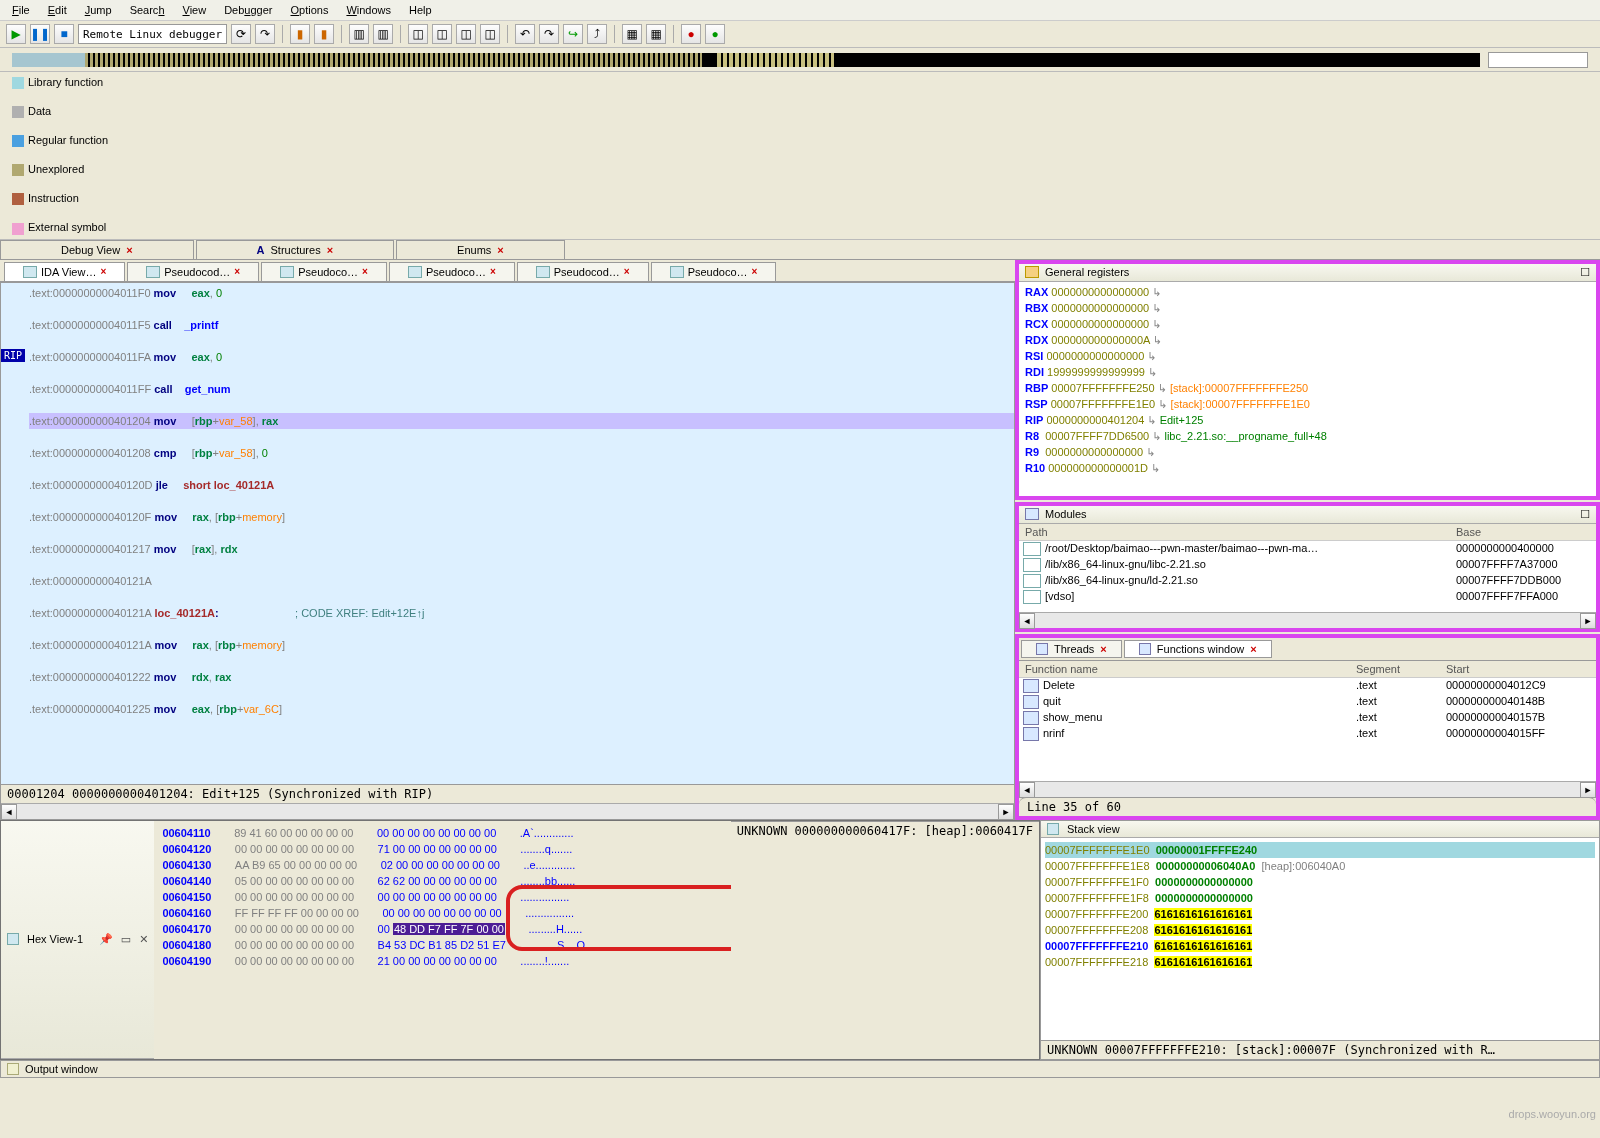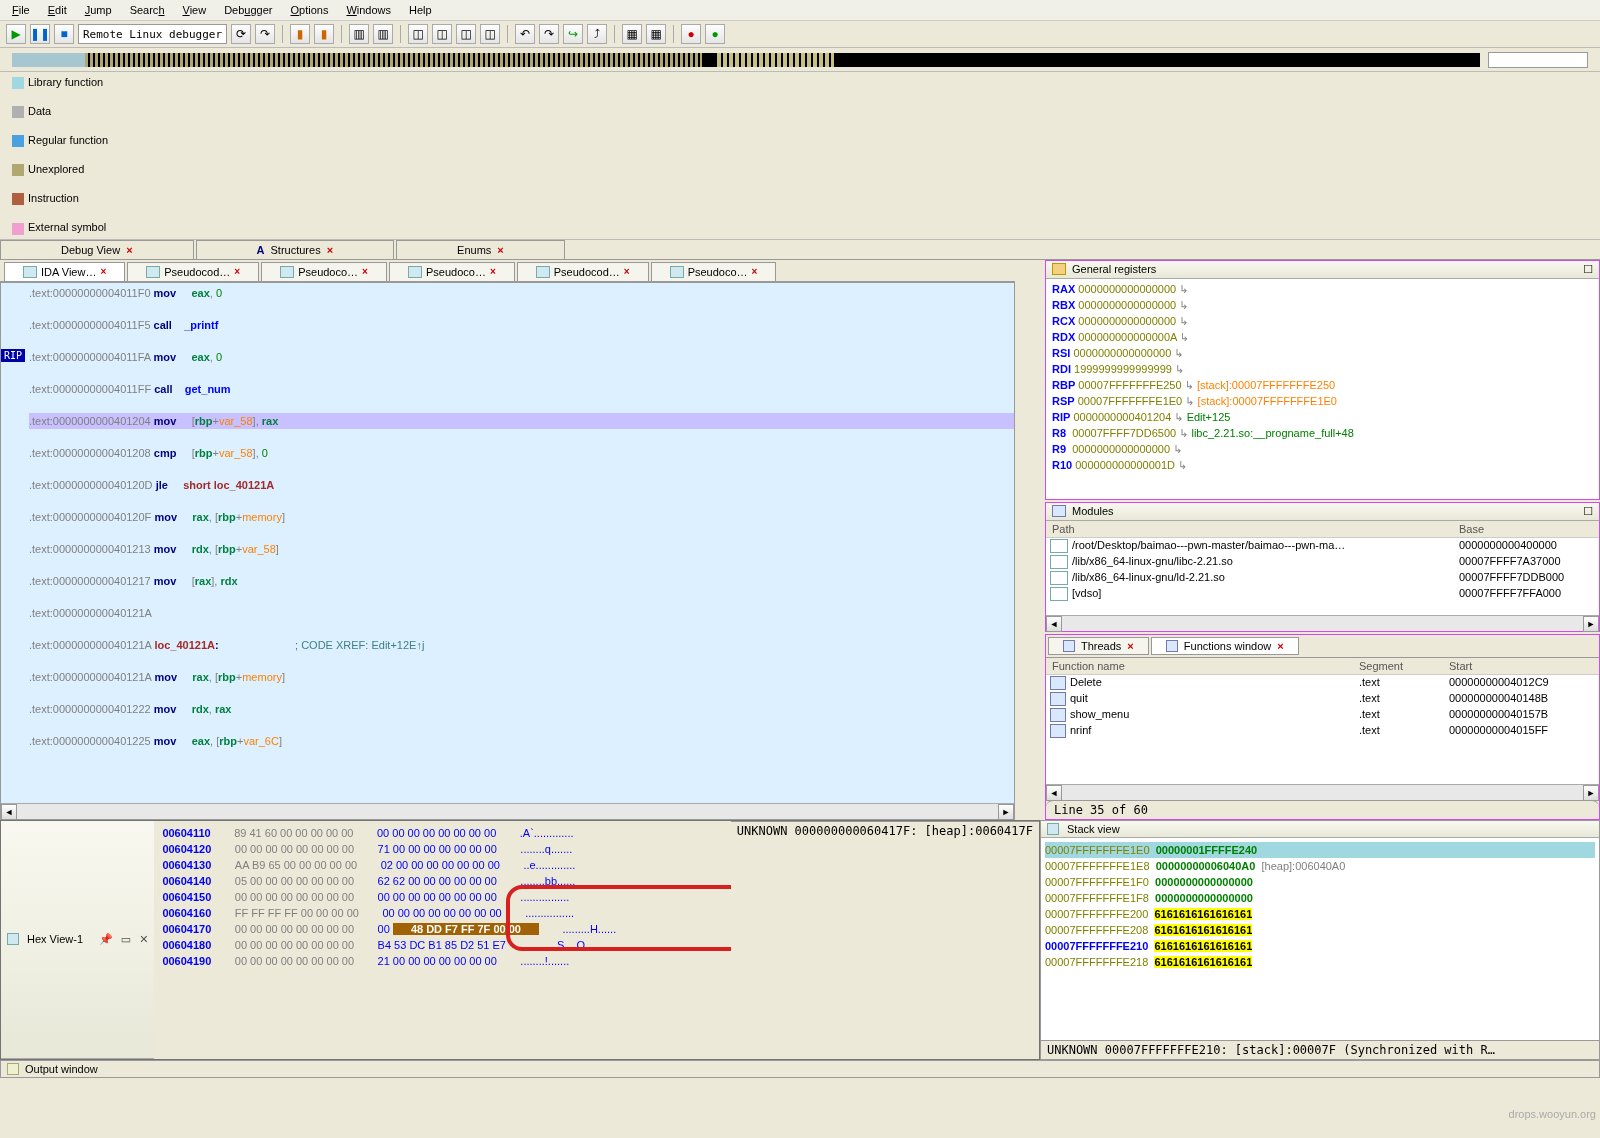--- a/index.html
+++ b/index.html
@@ -37,21 +37,21 @@
 .dl .reg { color:#008040; font-weight:bold; }
 .dl .fn { color:#0000ff; font-weight:bold; }
 .dl .lbl { color:#a52a2a; font-weight:bold; }
 .dl .cm { color:#408080; }
 .dl .num { color:#008000; }
 .statusline { background:#ece9d8; border-top:1px solid #999; padding:2px 6px; font-family:monospace; font-size:12px;}
 .scrollh { height:16px; background:#ece9d8; border-top:1px solid #aaa; display:flex;}
 .scrollh .sbtn { width:16px; height:16px; background:linear-gradient(#fff,#ddd); border:1px solid #999; display:flex;align-items:center;justify-content:center;font-size:9px;}
 .scrollh .strack { flex:1; background:#e8e8e8;}
 .rightcol { width: 585px; display:flex; flex-direction:column; gap:2px; }
-.panel { border:1px solid #d946ef; background:#ece9d8; display:flex; flex-direction:column;margin-left:30px; }
+.panel { border:4px solid #d946ef; background:#ece9d8; display:flex; flex-direction:column; }
 .panel-head { background:linear-gradient(#f8f8f0,#e8e8d8); border-bottom:1px solid #aaa; padding:2px 6px; display:flex; align-items:center; gap:6px; font-size:12px;}
 .panel-head .phicon { width:14px; height:12px; background:#f5d080; border:1px solid #b90;}
 .panel-body { flex:1; background:#fff; font-family:Consolas,monospace; font-size:13px; overflow:auto;}
 .reg-row { white-space:pre; line-height:16px; }
 .reg-row .rn { color:#0000ff; font-weight:bold;}
 .reg-row .rv { color:#808000; }
 .reg-row .rarrow { color:#888;}
 .reg-row .rc { color:#808000;}
 .reg-row .rfn { color:#008000;}
 .reg-row .rbk { color:#ff8000;}
@@ -79,21 +79,21 @@
 .hexpane { flex:1; border:1px solid #737373; background:#ece9d8; display:flex; flex-direction:row;}
 .hex-head { display:flex; background:linear-gradient(#f8f8f0,#e8e8d8); border-bottom:1px solid #aaa; padding:2px 6px; align-items:center; gap:8px; font-size:12px;}
 .hex-head .spacer { flex:1;}
 .hex-head .wbtn { cursor:pointer; font-size:11px; color:#555;}
 .hexbody { flex:1; background:#ece9d8; font-family:Consolas,monospace; font-size:13px; line-height:16px; white-space:pre; padding:4px 8px; position:relative; overflow:hidden; color:#808080;}
 .hexbody .haddr { color:#0000ff; font-weight:bold;}
 .hexbody .hg { color:#808080;}
 .hexbody .hb { color:#0000ff;}
 .hexbody .hasc { color:#0000ff;}
 .hlbox { position:absolute; border:4px solid #d92020; border-radius:16px; }
-.hlbytes { background:#a16207; color:#fff; padding:0 18px;font-weight:bold;}
+.hlbytes { background:#4c1d95; color:#fff; padding:0 1px;}
 .stackpane { width:560px; border:1px solid #999; background:#ece9d8; display:flex; flex-direction:column;}
 .stackbody { flex:1; background:#fff; font-family:Consolas,monospace; font-size:13px; line-height:16px; white-space:pre; padding:4px 4px; overflow:hidden;}
 .stackbody .sa { color:#808000;}
 .stackbody .sv { color:#008000; font-weight:bold;}
 .stackbody .svg { color:#0000ff; font-weight:bold;}
 .stackbody .svy { background:#ffff00; color:#000; font-weight:bold;}
 .stackbody .hl-row { background:#a0d8e0;}
 .stackbody .sc { color:#808080;margin-top:25px;}
 .outwin { border:1px solid #999; background:#ece9d8; padding:2px 6px; display:flex; align-items:center; gap:6px; font-size:12px;}
 .watermark { position:absolute; right:4px; bottom:18px; color:#aaa; font-size:11px;}
@@ -214,41 +214,41 @@
     <div class="disasm-pane">
       <div class="rip-tag">RIP</div>
       <div class="disasm" id="disasm"><span class="dl"><span class="addr">.text:00000000004011F0</span> <span class="mn">mov    </span> <span class="reg">eax</span>, <span class="num">0</span></span>
 <span class="dl"><span class="addr">.text:00000000004011F5</span> <span class="mn">call   </span> <span class="fn">_printf</span></span>
 <span class="dl"><span class="addr">.text:00000000004011FA</span> <span class="mn">mov    </span> <span class="reg">eax</span>, <span class="num">0</span></span>
 <span class="dl"><span class="addr">.text:00000000004011FF</span> <span class="mn">call   </span> <span class="fn">get_num</span></span>
 <span class="dl hl"><span class="addr">.text:0000000000401204</span> <span class="mn">mov    </span> [<span class="reg">rbp</span>+<span class="op">var_58</span>], <span class="reg">rax</span></span>
 <span class="dl"><span class="addr">.text:0000000000401208</span> <span class="mn">cmp    </span> [<span class="reg">rbp</span>+<span class="op">var_58</span>], <span class="num">0</span></span>
 <span class="dl"><span class="addr">.text:000000000040120D</span> <span class="mn">jle    </span> <span class="lbl">short loc_40121A</span></span>
 <span class="dl"><span class="addr">.text:000000000040120F</span> <span class="mn">mov    </span> <span class="reg">rax</span>, [<span class="reg">rbp</span>+<span class="op">memory</span>]</span>
-<span class="dl"><span class="addr">.text:0000000000401213</span> <span class="mn">mov    </span> <span class="reg">rdx</span>, [<span class="reg">rbp</span>+<span class="op">var_58</span>]</span>
 <span class="dl"><span class="addr">.text:0000000000401217</span> <span class="mn">mov    </span> [<span class="reg">rax</span>], <span class="reg">rdx</span></span>
 <span class="dl"><span class="addr">.text:000000000040121A</span> <span class="mn">       </span> </span>
 <span class="dl"><span class="addr">.text:000000000040121A</span> <span class="mn"><span class="lbl">loc_40121A</span>:</span>                         <span class="cm">; CODE XREF: Edit+12E↑j</span></span>
 <span class="dl"><span class="addr">.text:000000000040121A</span> <span class="mn">mov    </span> <span class="reg">rax</span>, [<span class="reg">rbp</span>+<span class="op">memory</span>]</span>
 <span class="dl"><span class="addr">.text:0000000000401222</span> <span class="mn">mov    </span> <span class="reg">rdx</span>, <span class="reg">rax</span></span>
 <span class="dl"><span class="addr">.text:0000000000401225</span> <span class="mn">mov    </span> <span class="reg">eax</span>, [<span class="reg">rbp</span>+<span class="op">var_6C</span>]</span>
 
 
 
 
 
 
 
 
 
 
 
 
 
 </div>
+      <div class="statusline">00001204 0000000000401204: Edit+125 (Synchronized with RIP)</div>
       <div class="scrollh">
         <div class="sbtn">◄</div>
         <div class="strack"></div>
         <div class="sbtn">►</div>
       </div>
     </div>
   </div>
 
   <div class="rightcol">
     <div class="panel" style="height:240px;">

